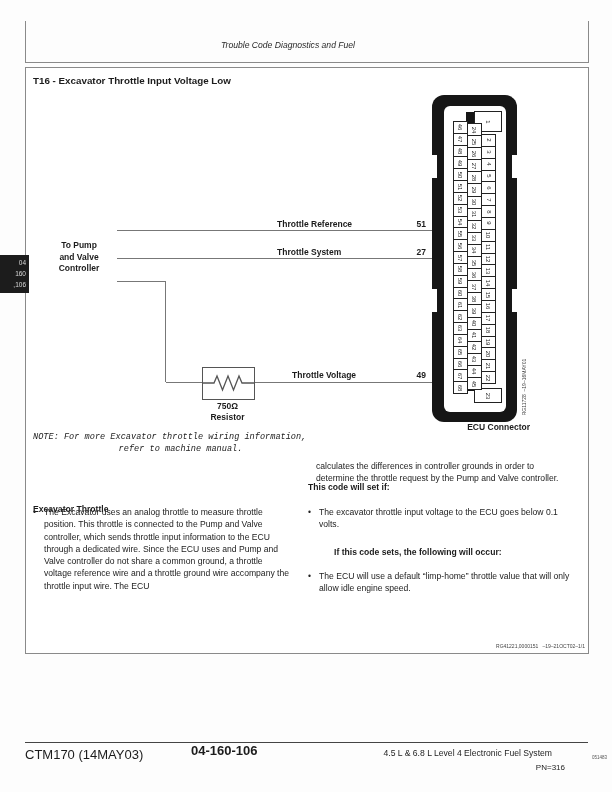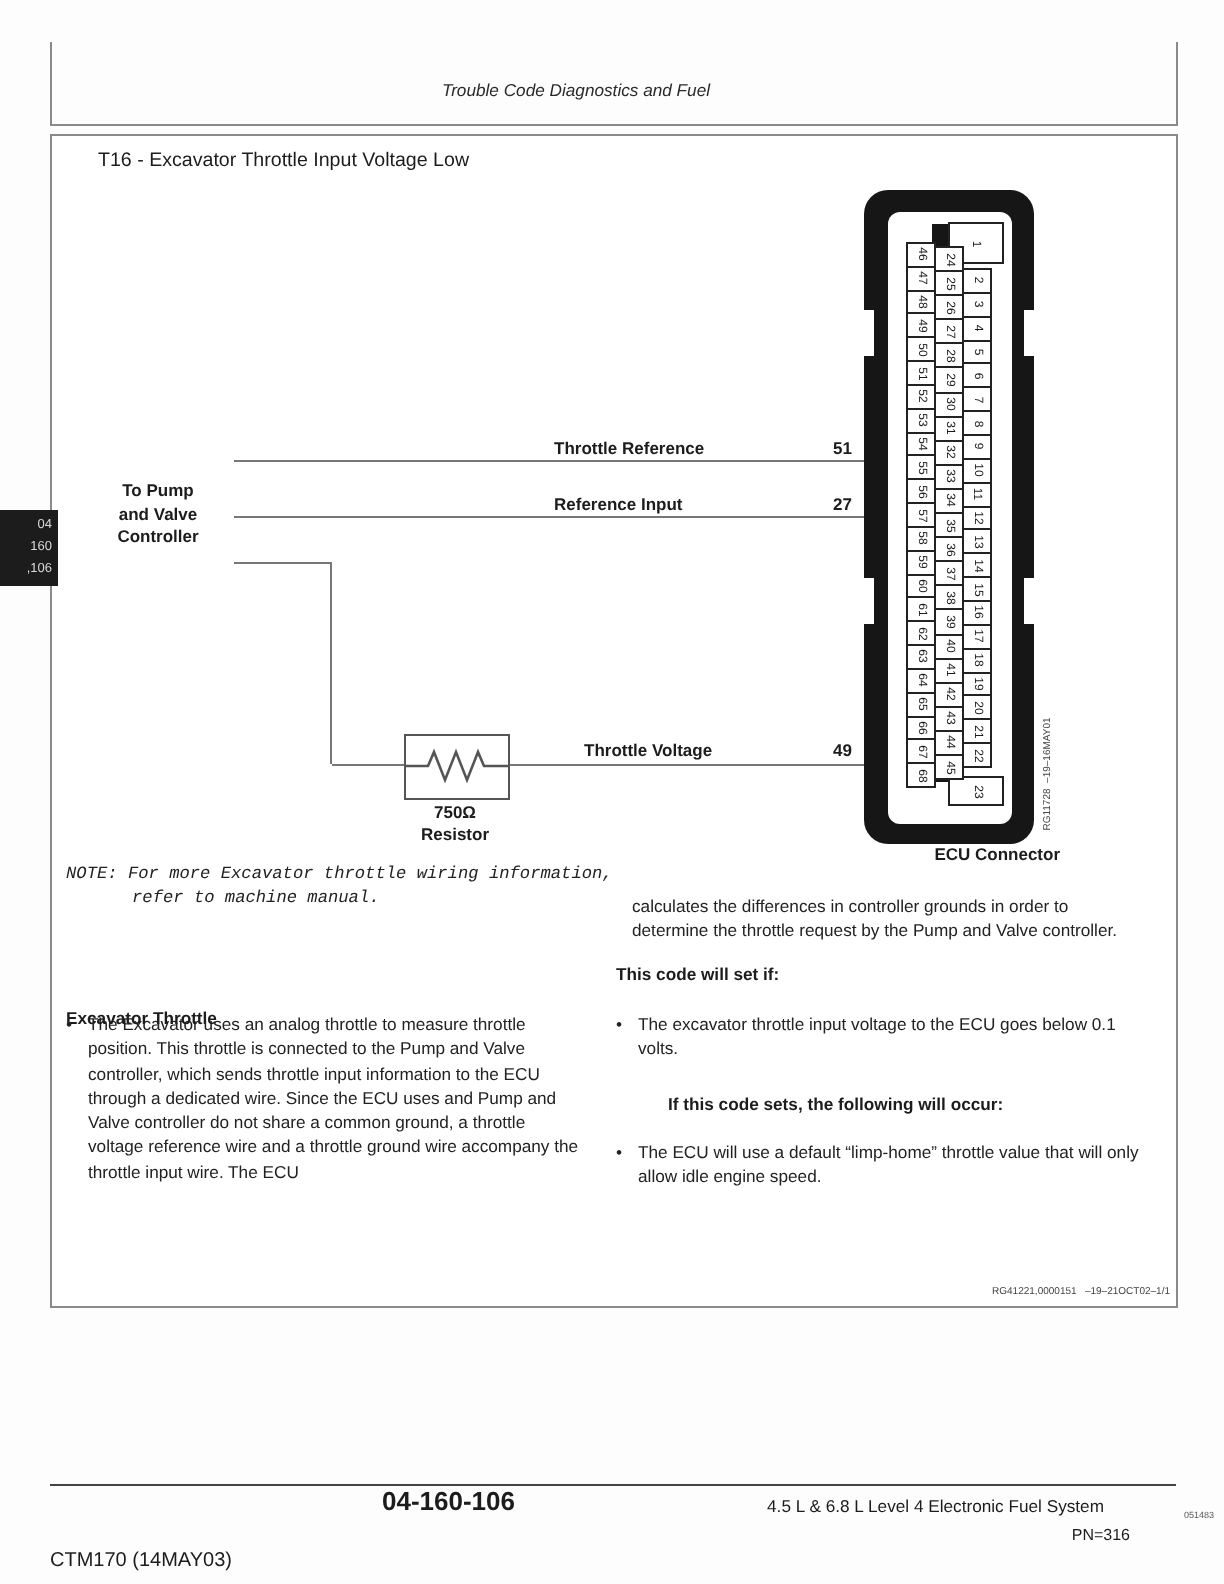--- a/index.html
+++ b/index.html
@@ -8,21 +8,21 @@
     font-family:"Liberation Sans", sans-serif;color:#1c1c1c;
     -webkit-font-smoothing:antialiased;
   }
   .abs{position:absolute;}
   
   .header-box{left:25px;top:21px;width:562px;height:41px;
     border-left:1px solid #8a8a8a;border-right:1px solid #8a8a8a;border-bottom:1px solid #8a8a8a;}
   .running-title{left:0;top:40px;width:576px;text-align:center;font-style:italic;font-size:8.6px;color:#2a2a2a;}
   
   .main-box{left:25px;top:67px;width:562px;height:585px;border:1px solid #8a8a8a;background:#fff;}
-  .section-title{left:33px;top:75px;font-weight:normal;font-size:9.8px;margin-left:16px;}
+  .section-title{left:33px;top:75px;font-weight:bold;font-size:9.8px;}
   
   .wire{background:#777;height:1px;}
   .wire-label{font-weight:bold;font-size:8.5px;}
   .pin-num{font-weight:bold;font-size:8.5px;width:28px;text-align:right;}
   .to-pump{left:40px;top:240px;width:78px;text-align:center;font-weight:bold;font-size:8.5px;line-height:11.5px;}
   .res-box{left:202px;top:367px;width:51px;height:31px;border:1px solid #555;background:#fff;}
   .res-label{left:190px;top:401px;width:75px;text-align:center;font-weight:bold;font-size:8.5px;line-height:11px;}
   
   .shell{left:432px;top:95px;width:85px;height:327px;background:#161616;border-radius:12px;}
   .notch{background:#fff;width:9px;height:23px;}
@@ -39,36 +39,36 @@
   .pin1{left:474px;top:111px;width:28px;height:21px;}
   .pin23{left:474px;top:388px;width:28px;height:15px;}
   .step{background:#161616;}
   .ecu-label{left:412px;top:422px;width:118px;text-align:right;font-weight:bold;font-size:8.5px;}
   .side-ref{left:478px;top:384px;width:92px;font-size:5px;color:#444;transform:rotate(-90deg);white-space:pre;text-align:center;}
   .figure-ref{left:385px;top:643px;width:200px;text-align:right;font-size:5px;color:#444;white-space:pre;}
   
   .body-txt{font-size:8.6px;line-height:12.3px;color:#222;}
   .note{left:33px;top:431px;width:262px;font-style:italic;font-family:Liberation Mono, monospace;}
   .note-line{white-space:nowrap;}
-  .note-line:nth-child(2){padding-left:33px;}
+  .note-line:nth-child(2){padding-left:33px;text-align:center;}
   .lc-heading{left:33px;top:504px;font-weight:bold;font-size:8.6px;}
   .lc-bullet{left:33px;top:506px;width:258px;}
-  .rc-cont{left:316px;top:447px;width:258px;}
+  .rc-cont{left:316px;top:460px;width:258px;}
   .rc-h1{left:308px;top:482px;font-weight:bold;font-size:8.6px;}
   .rc-b1{left:308px;top:506px;width:264px;}
   .rc-h2{left:308px;top:547px;font-weight:bold;font-size:8.6px;margin-left:26px;}
   .rc-b2{left:308px;top:570px;width:264px;}
   .bullet{display:flex;}
   .marker{flex:0 0 11px;}
   
   .tab{left:0;top:255px;width:29px;height:38px;background:#1c1c1c;color:#d9d9d9;
     font-size:6.5px;line-height:11px;text-align:right;box-sizing:border-box;padding:2px 3px 0 0;}
   
   .footer-line{left:25px;top:742px;width:563px;height:1px;background:#444;}
-  .footer-left{left:25px;top:775px;font-size:10px;}
+  .footer-left{left:25px;top:747px;font-size:13px;}
   .footer-center{left:191px;top:743px;width:200px;font-weight:bold;font-size:13px;}
   .footer-right{left:340px;top:748px;width:212px;text-align:right;font-size:8.6px;}
   .print-code{left:507px;top:755px;width:100px;text-align:right;font-size:4.5px;color:#555;}
   .pn{left:465px;top:763px;width:100px;text-align:right;font-size:8px;}
 </style>
 </head>
 <body>
 
 <div class="abs header-box"></div>
 <div class="abs running-title">Trouble Code Diagnostics and Fuel</div>
@@ -80,21 +80,21 @@
     <div>To Pump</div>
     <div>and Valve</div>
     <div>Controller</div>
   </div>
 
 <div class="abs wire" style="left:117px;top:230px;width:315px;"></div>
 <div class="abs wire-label" style="left:277px;top:219px;">Throttle Reference</div>
 <div class="abs pin-num" style="left:398px;top:219px;">51</div>
 
 <div class="abs wire" style="left:117px;top:258px;width:315px;"></div>
-<div class="abs wire-label" style="left:277px;top:247px;">Reference Input</div>
+<div class="abs wire-label" style="left:277px;top:247px;">Throttle System</div>
 <div class="abs pin-num" style="left:398px;top:247px;">27</div>
 
 <div class="abs wire" style="left:117px;top:281px;width:49px;"></div>
 <div class="abs wire" style="left:165px;top:281px;width:1px;height:101px;"></div>
 <div class="abs wire" style="left:166px;top:382px;width:36px;"></div>
 <div class="abs wire" style="left:253px;top:382px;width:179px;"></div>
 <div class="abs wire-label" style="left:292px;top:370px;">Throttle Voltage</div>
 <div class="abs pin-num" style="left:398px;top:370px;">49</div>
 
 <div class="abs res-box">

